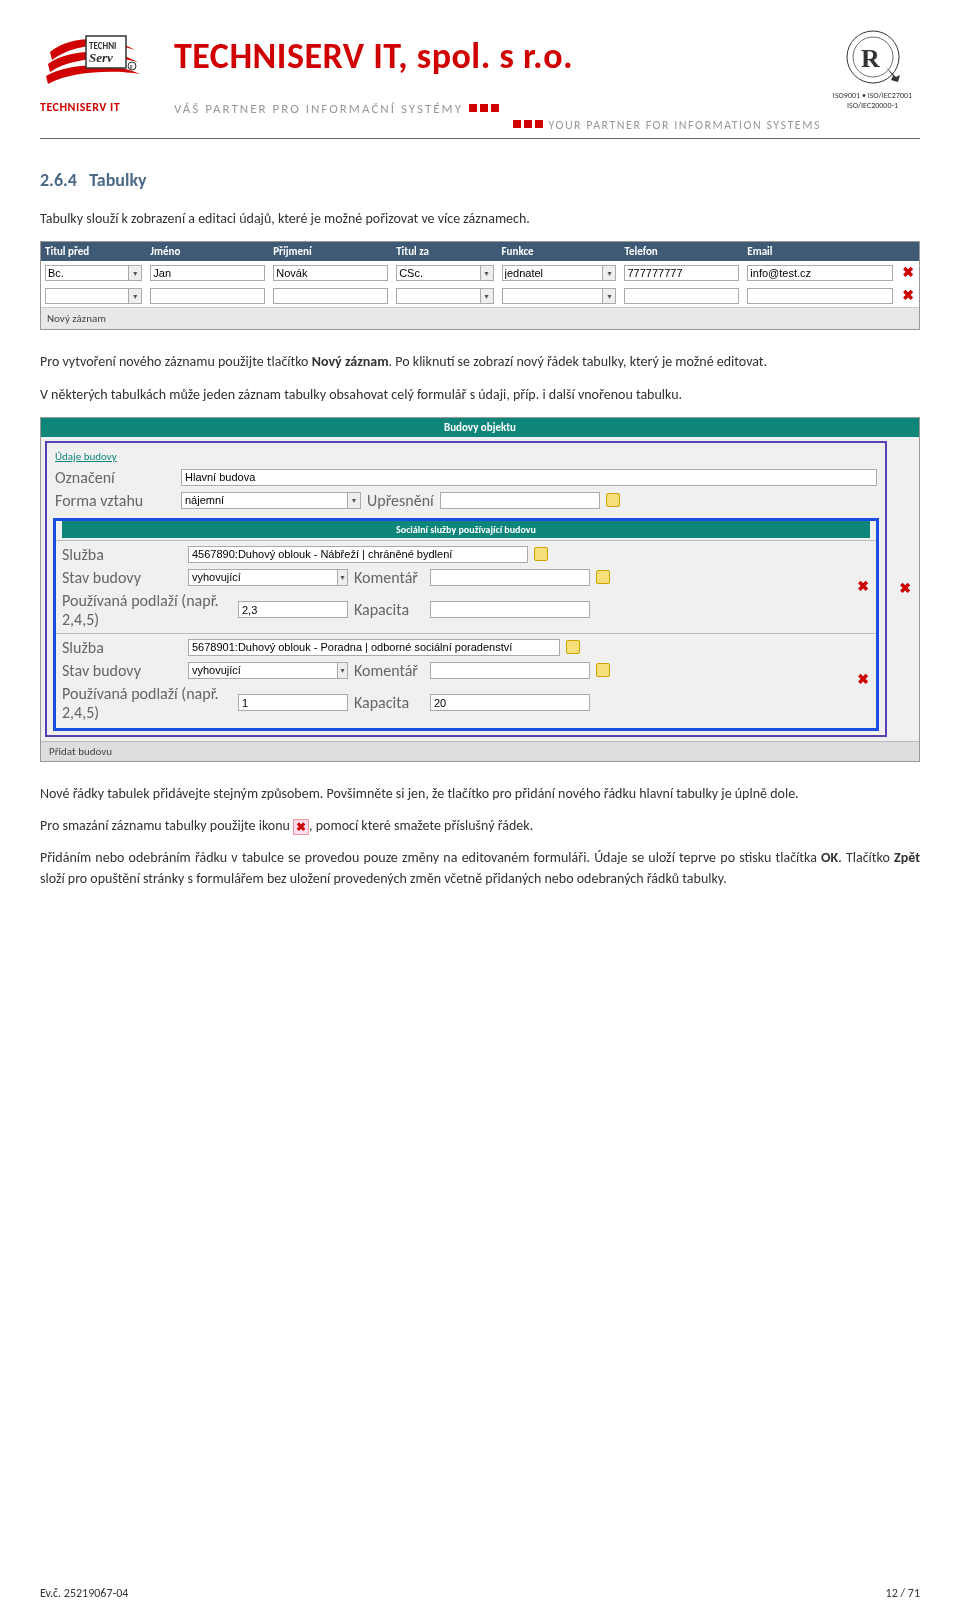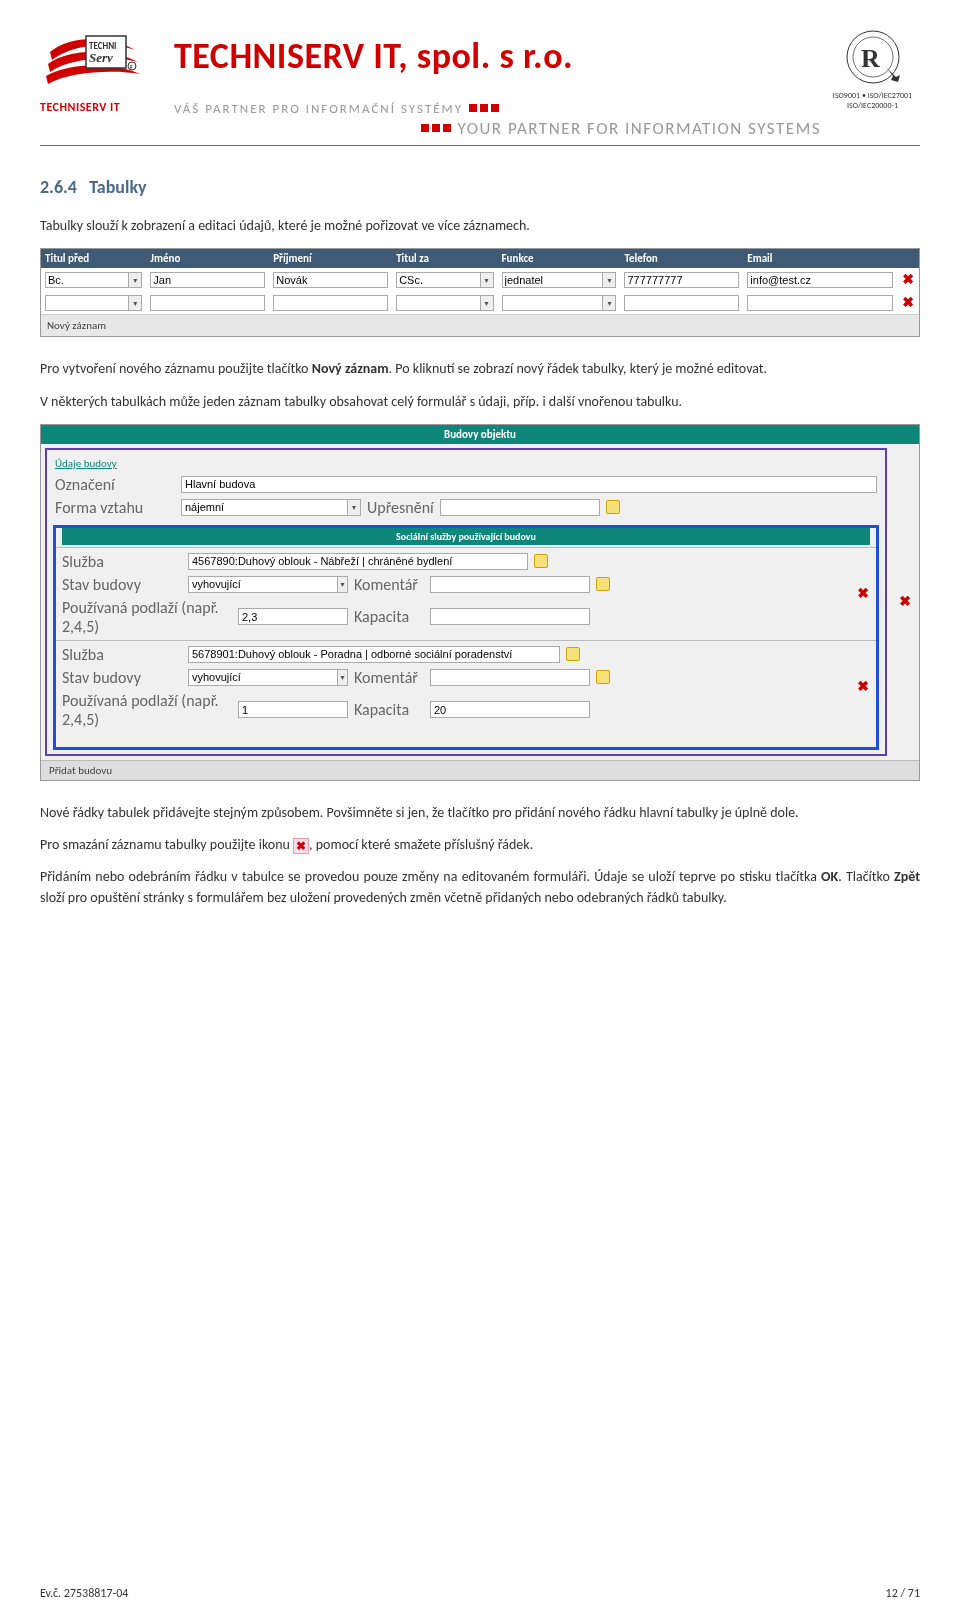--- a/index.html
+++ b/index.html
@@ -10,21 +10,21 @@
     color: #333;
     background: #fff;
     width: 960px;
   }
   .page { padding: 30px 40px 20px 40px; min-height: 1620px; position: relative; }
   .header { display: flex; align-items: flex-start; gap: 4px; margin-bottom: 6px; }
   .logo-box { width: 130px; }
   .logo-svg { display:block; }
   .company-name { font-size: 36px; font-weight: bold; color: #d10000; letter-spacing: 0.5px; }
   .tagline1 { color: #999; font-size: 13px; letter-spacing: 2px; margin-top: 2px; }
-  .tagline2 { color: #999; font-size: 17px; letter-spacing: 1.5px; margin-top: 2px; text-align: right; }
+  .tagline2 { color: #999; font-size: 12px; letter-spacing: 1.5px; margin-top: 2px; text-align: right; }
   .tagline-row { display:flex; align-items:center; gap:6px; }
   .dots { display:inline-flex; gap:3px; }
   .dots span { width:8px; height:8px; background:#d10000; display:inline-block; }
   .cert-box { width: 95px; text-align:center; font-size:8px; color:#333; }
   .cert-svg { margin:0 auto 2px auto; display:block; }
   hr.top { border:none; border-top:1.5px solid #666; margin: 6px 0 30px 0; }
 
   h3.section-num { color:#4b6a88; font-size:18px; margin: 0 0 18px 0; }
   p { line-height: 1.45; margin: 0 0 12px 0; text-align: justify; }
   b { font-weight: bold; }
@@ -41,21 +41,21 @@
   .sel .arr { width:14px; border:1px solid #aaa; background:#eee; display:flex; align-items:center; justify-content:center; font-size:8px; color:#555; cursor:pointer; }
   .shot1 .delcell { width:22px; text-align:center; }
   .del-x { color:#c00; font-weight:bold; font-size:14px; cursor:pointer; }
   .shot1-foot { background:#e8e8e8; padding:4px 6px; color:#444; border-top:1px solid #ccc; }
 
   
   .shot2 { border:1px solid #999; margin: 10px 0 22px 0; font-size:11px; background:#f0f0f0; }
   .band-teal { background:#0f867a; color:#fff; text-align:center; font-weight:bold; padding:3px 0; font-size:11px; }
   .band-sub { background:#0f867a; color:#fff; text-align:center; font-weight:bold; padding:2px 0; font-size:10px; margin: 0 6px; }
   .purple-box { border:2px solid #5a3fb5; margin:4px; padding:4px 2px 0 2px; }
-  .blue-box { border:3px solid #1a4fe0; margin:6px 4px 4px 4px; padding:0 0 16px 0; }
+  .blue-box { border:3px solid #1a4fe0; margin:6px 4px 4px 4px; padding:0 0 4px 0; }
   .form-row { display:flex; align-items:center; gap:6px; padding:2px 6px; }
   .lbl { color:#666; font-size:16px; }
   .w80 { width:120px; flex-shrink:0; }
   .w120 { width:170px; flex-shrink:0; }
   .inp { border:1px solid #aaa; background:#fff; font-size:11px; padding:1px 3px; height:17px; }
   .chk { width:13px; height:13px; }
   .note-ico { width:14px; height:14px; background:#f7e07a; border:1px solid #c9a400; border-radius:2px; display:inline-block; }
   .outer-del { width:28px; display:flex; align-items:center; justify-content:center; }
   .purple-wrap { display:flex; }
   .purple-body { flex:1; }
@@ -308,17 +308,17 @@
     <span>Pro smazání záznamu tabulky použijte ikonu </span><span class="del-inline">
         <span>✖</span>
       </span><span>, pomocí které smažete příslušný řádek.</span>
   </p>
 
   <p>
     <span>Přidáním nebo odebráním řádku v tabulce se provedou pouze změny na editovaném formuláři. Údaje se uloží teprve po stisku tlačítka </span><b>OK</b><span>. Tlačítko </span><b>Zpět</b><span> složí pro opuštění stránky s formulářem bez uložení provedených změn včetně přidaných nebo odebraných řádků tabulky.</span>
   </p>
 
   <div class="footer">
-    <span>Ev.č. 27538817-04</span>
+    <span>Ev.č. 25219067-04</span>
     <span>12 / 71</span>
   </div>
 
 </div>
 
 </body></html>

